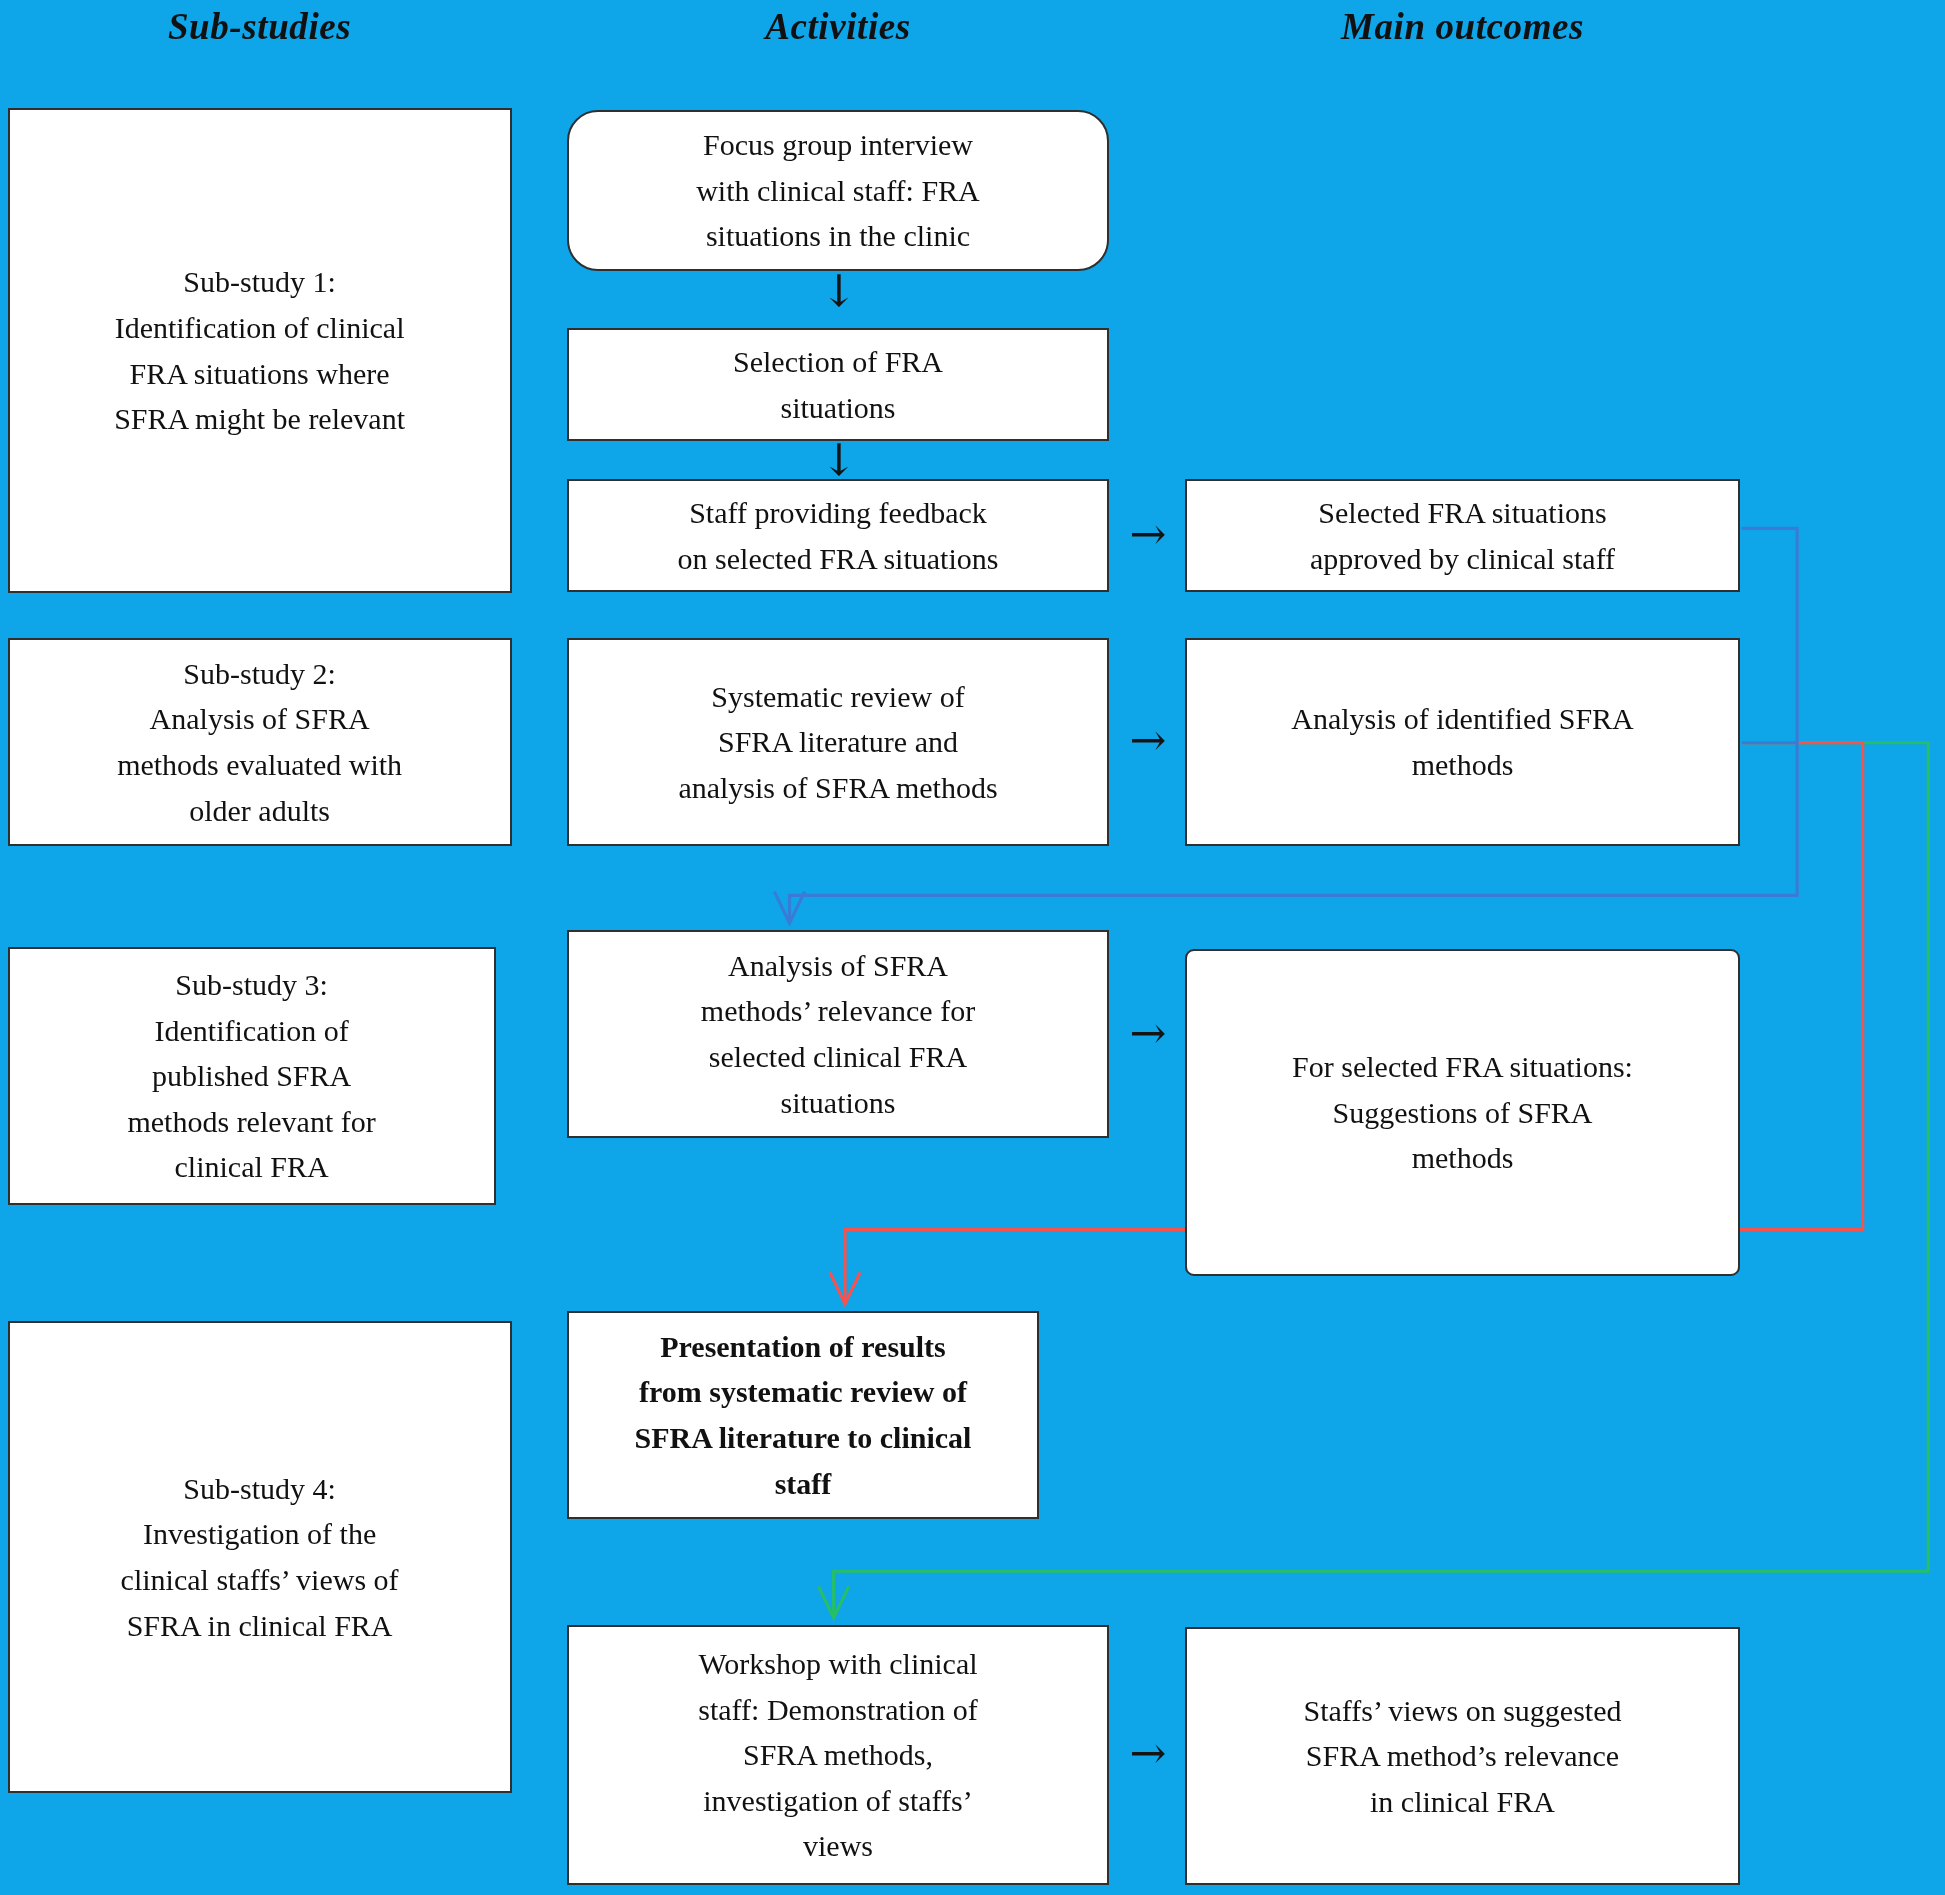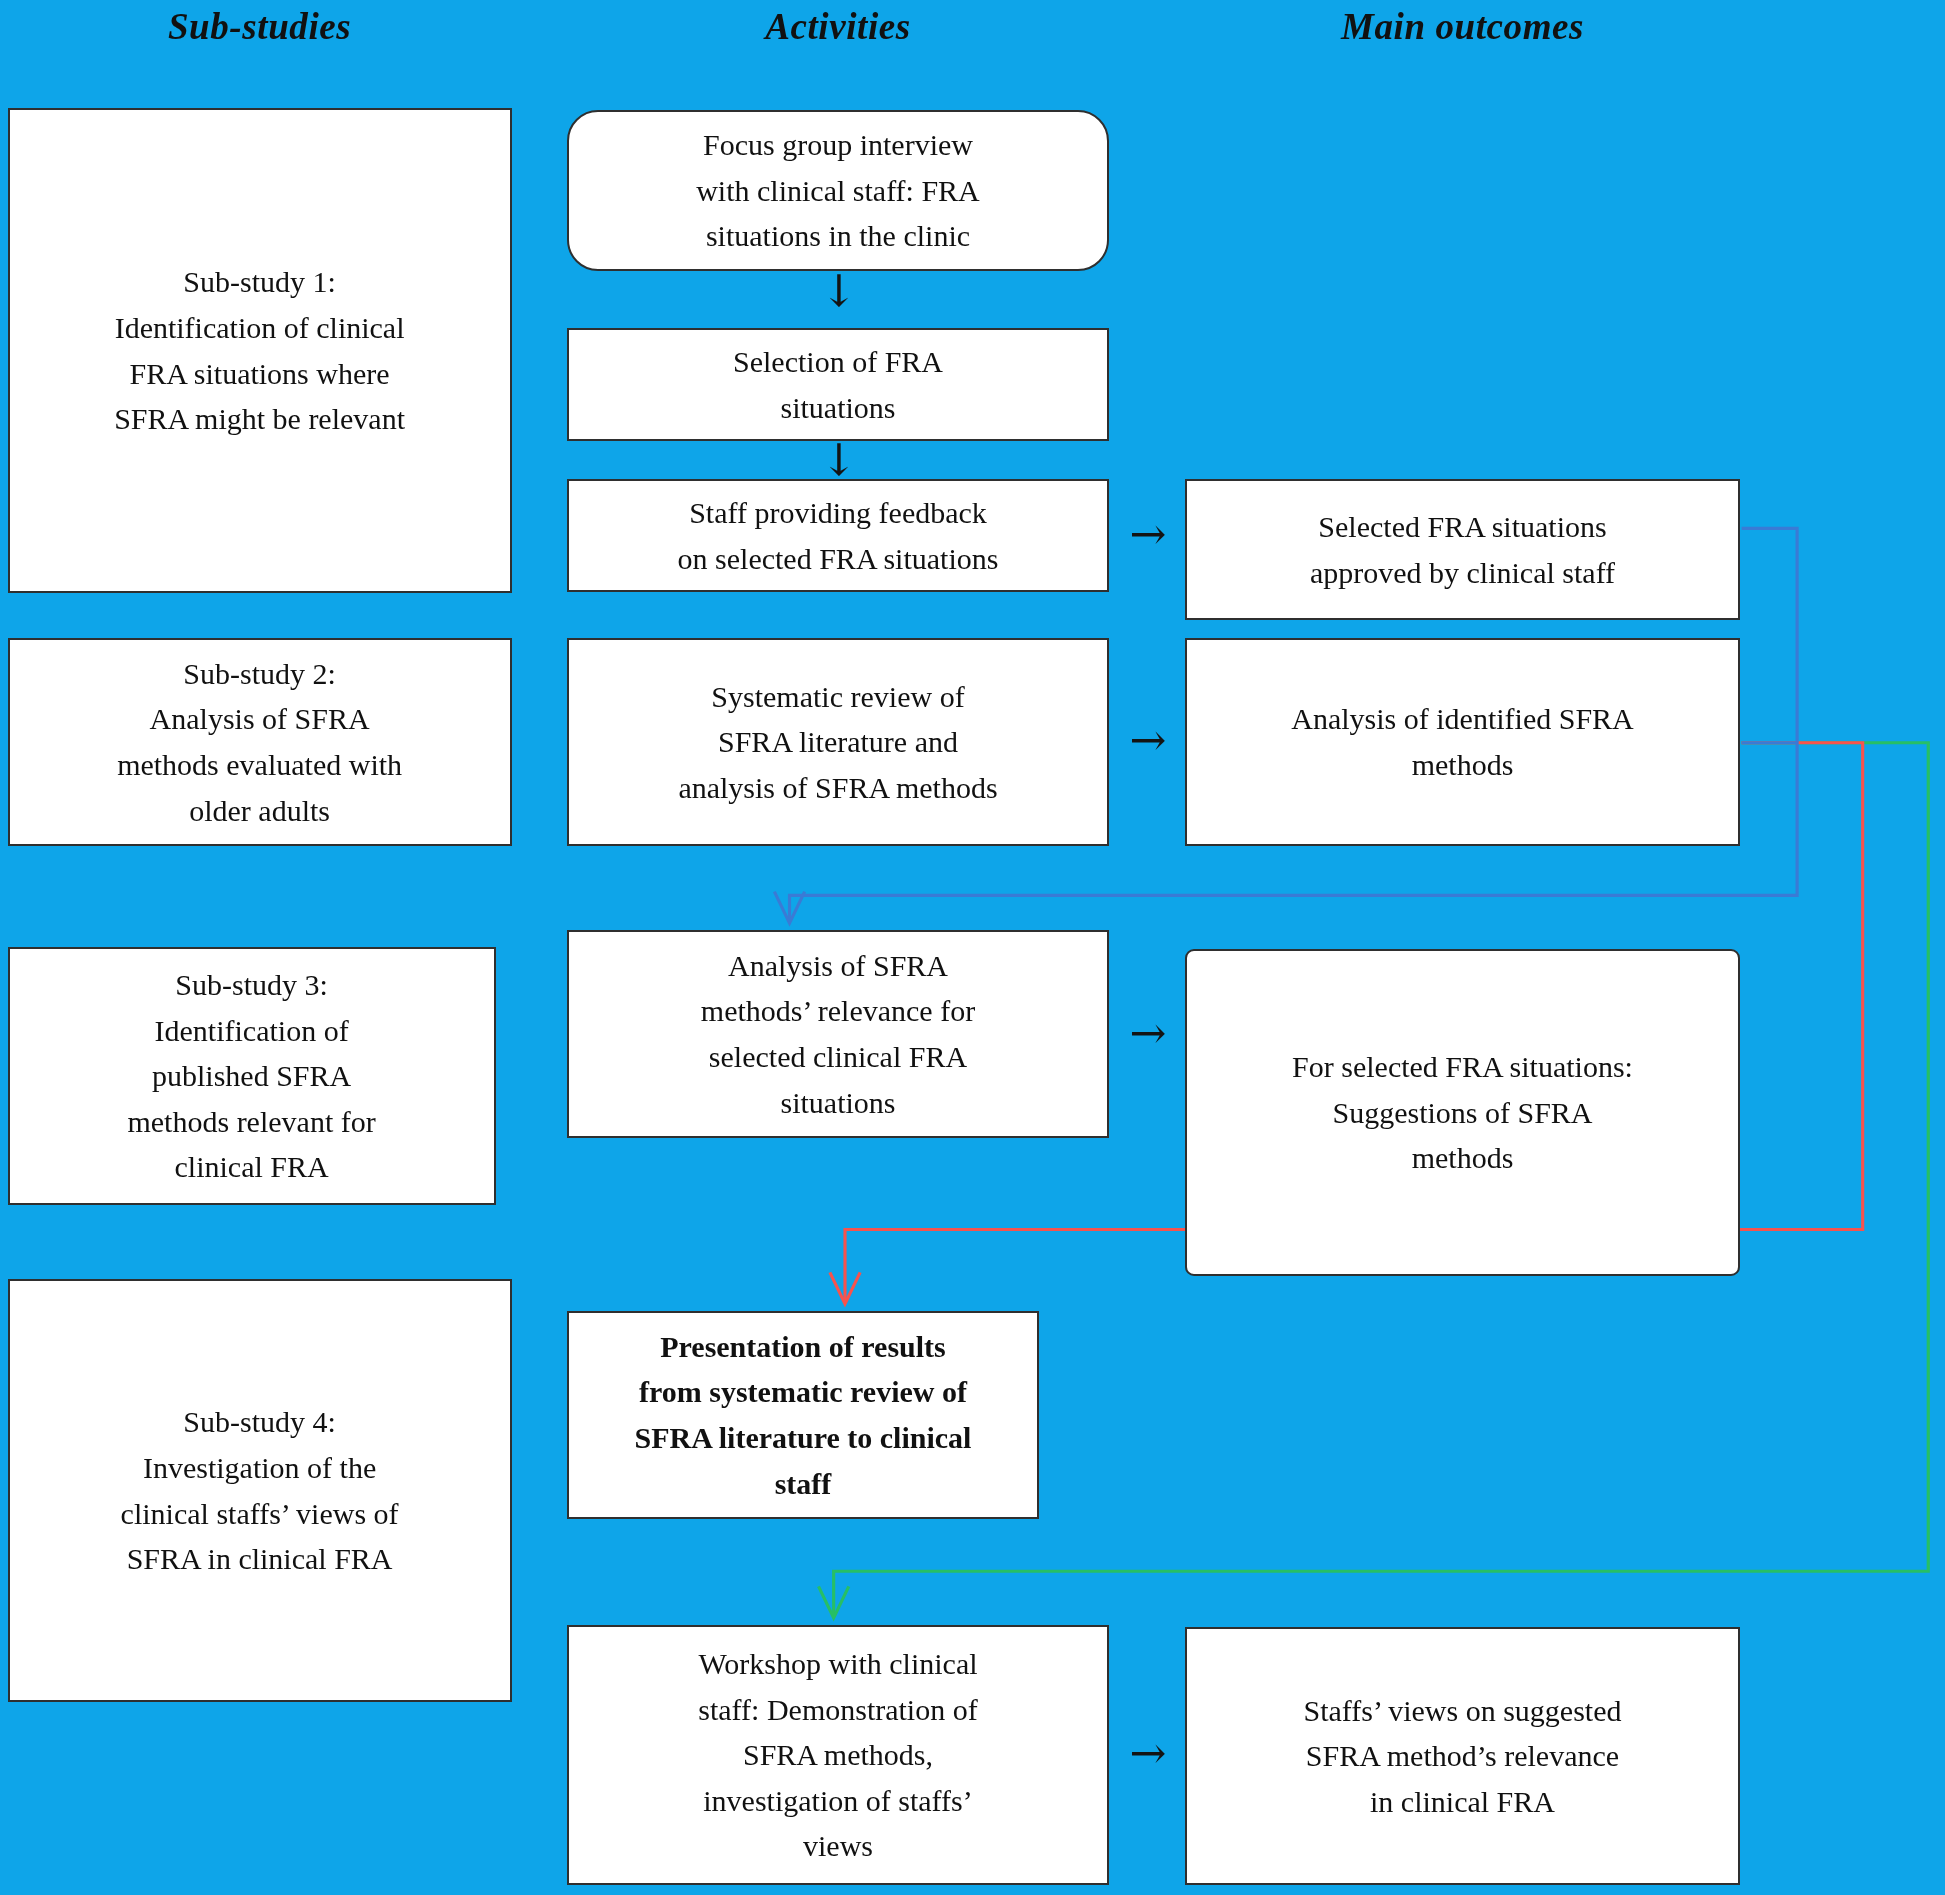--- a/index.html
+++ b/index.html
@@ -64,21 +64,21 @@
 SFRA might be relevant</div>
   <div class="box" style="left:7.6px;top:638px;width:504px;height:208px;">Sub-study 2:
 Analysis of SFRA
 methods evaluated with
 older adults</div>
   <div class="box" style="left:7.6px;top:947px;width:488px;height:258px;">Sub-study 3:
 Identification of
 published SFRA
 methods relevant for
 clinical FRA</div>
-  <div class="box" style="left:7.6px;top:1279px;width:504px;height:423px;">Sub-study 4:
+  <div class="box" style="left:7.6px;top:1321px;width:504px;height:472px;">Sub-study 4:
 Investigation of the
 clinical staffs’ views of
 SFRA in clinical FRA</div>
 
   <div class="box" style="left:567px;top:110px;width:542px;height:161px;border-radius:31px;">Focus group interview
 with clinical staff: FRA
 situations in the clinic</div>
   <div class="box" style="left:567px;top:328px;width:542px;height:113px;">Selection of FRA
 situations</div>
   <div class="box" style="left:567px;top:479px;width:542px;height:113px;">Staff providing feedback
@@ -93,21 +93,21 @@
   <div class="box" style="left:567px;top:1311px;width:472px;height:208px;font-weight:bold;">Presentation of results
 from systematic review of
 SFRA literature to clinical
 staff</div>
   <div class="box" style="left:567px;top:1625px;width:542px;height:260px;">Workshop with clinical
 staff: Demonstration of
 SFRA methods,
 investigation of staffs’
 views</div>
 
-  <div class="box" style="left:1185px;top:479px;width:555px;height:141px;">Selected FRA situations
+  <div class="box" style="left:1185px;top:479px;width:555px;height:113px;">Selected FRA situations
 approved by clinical staff</div>
   <div class="box" style="left:1185px;top:638px;width:555px;height:208px;">Analysis of identified SFRA
 methods</div>
   <div class="box" style="left:1185px;top:949px;width:555px;height:327px;border-radius:9px;">For selected FRA situations:
 Suggestions of SFRA
 methods</div>
   <div class="box" style="left:1185px;top:1627px;width:555px;height:258px;">Staffs’ views on suggested
 SFRA method’s relevance
 in clinical FRA</div>
 

